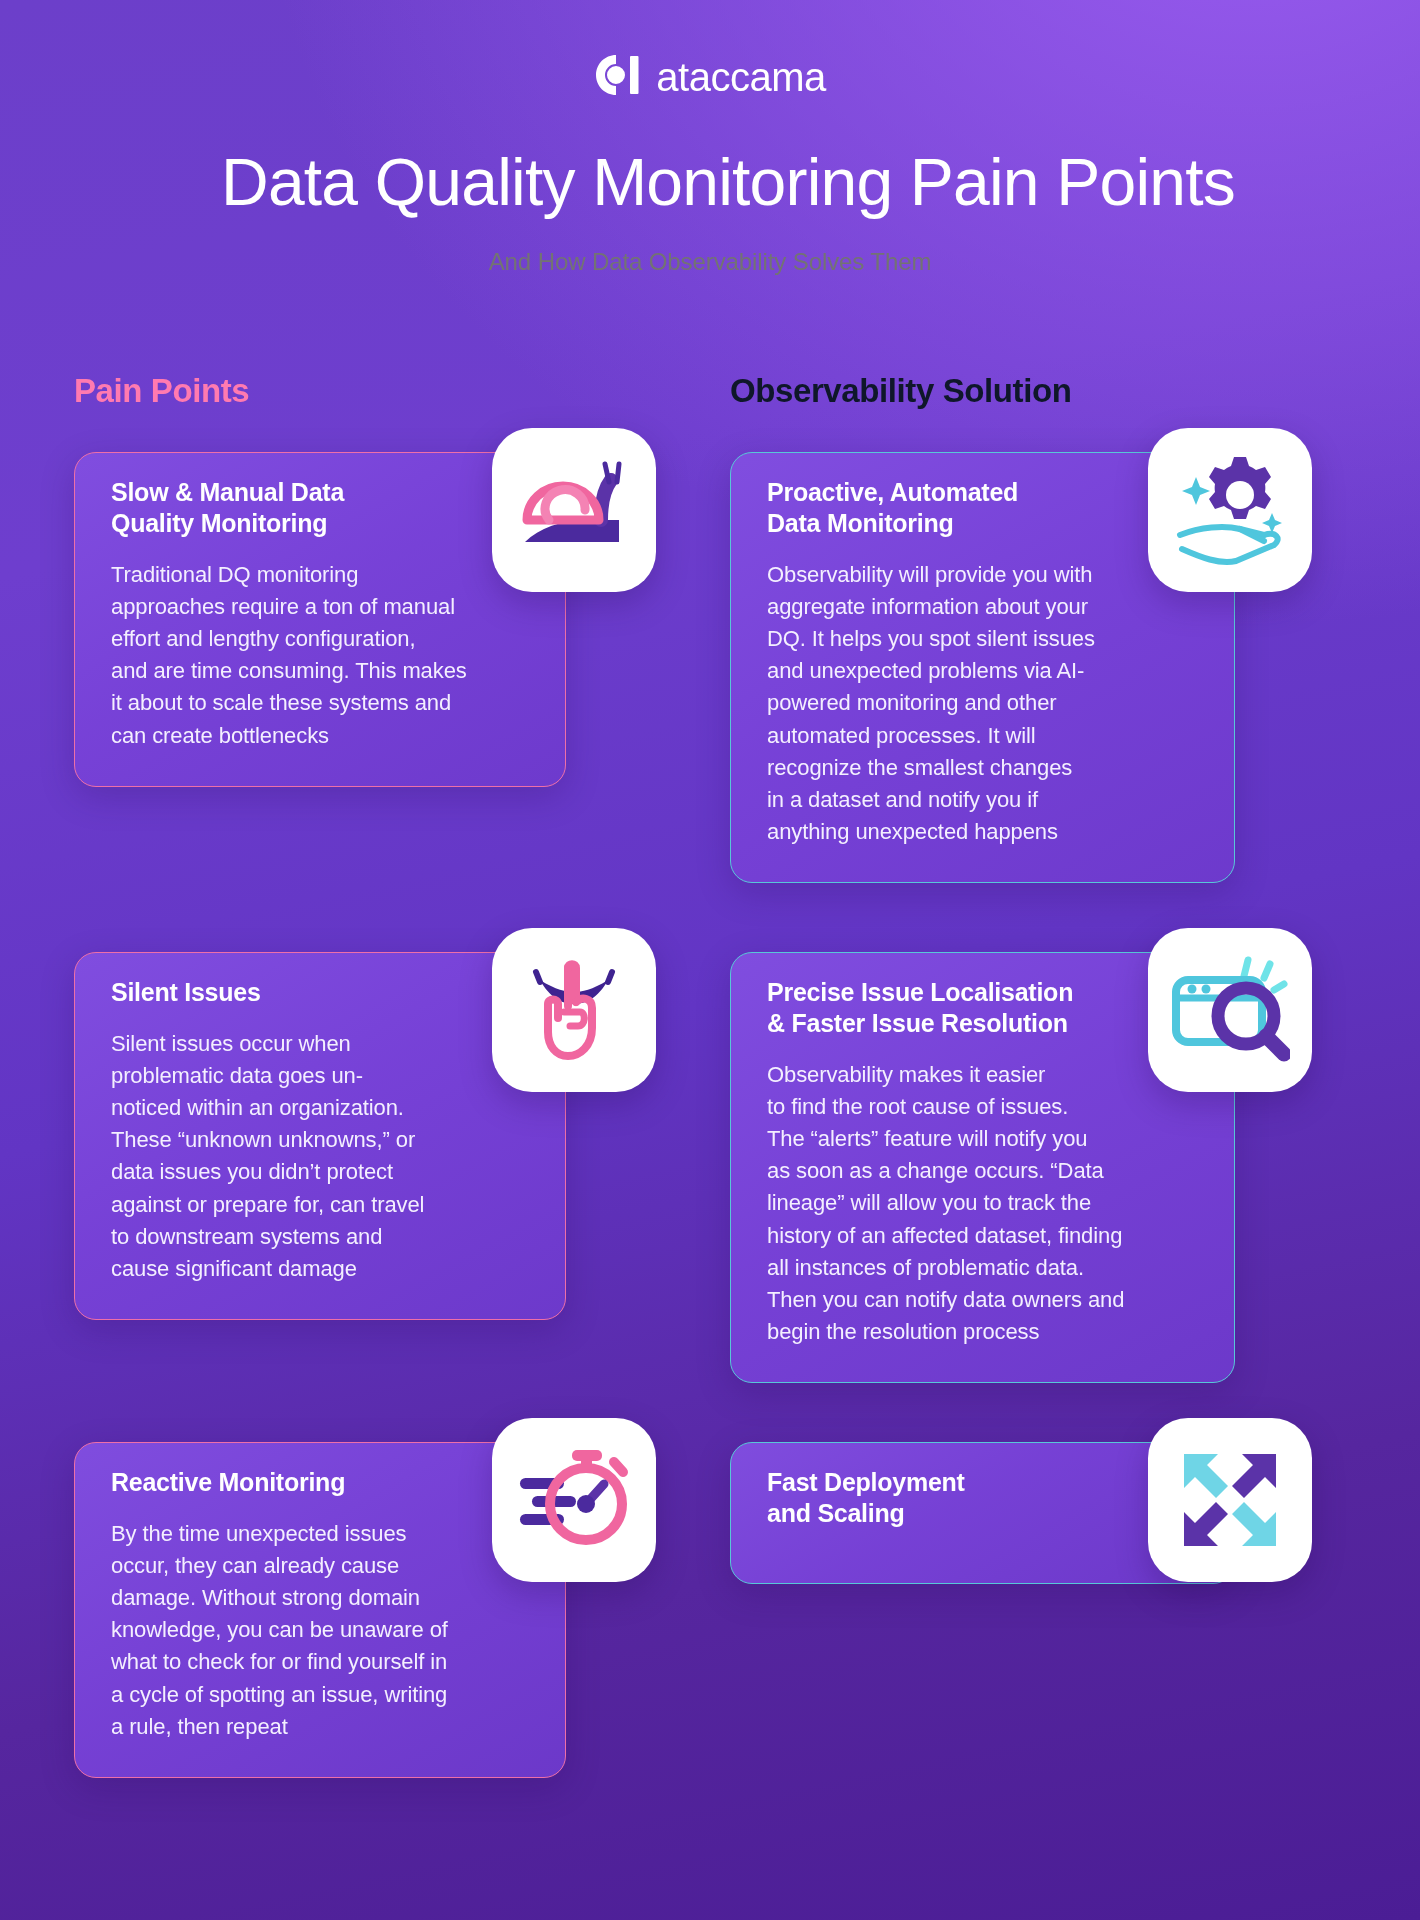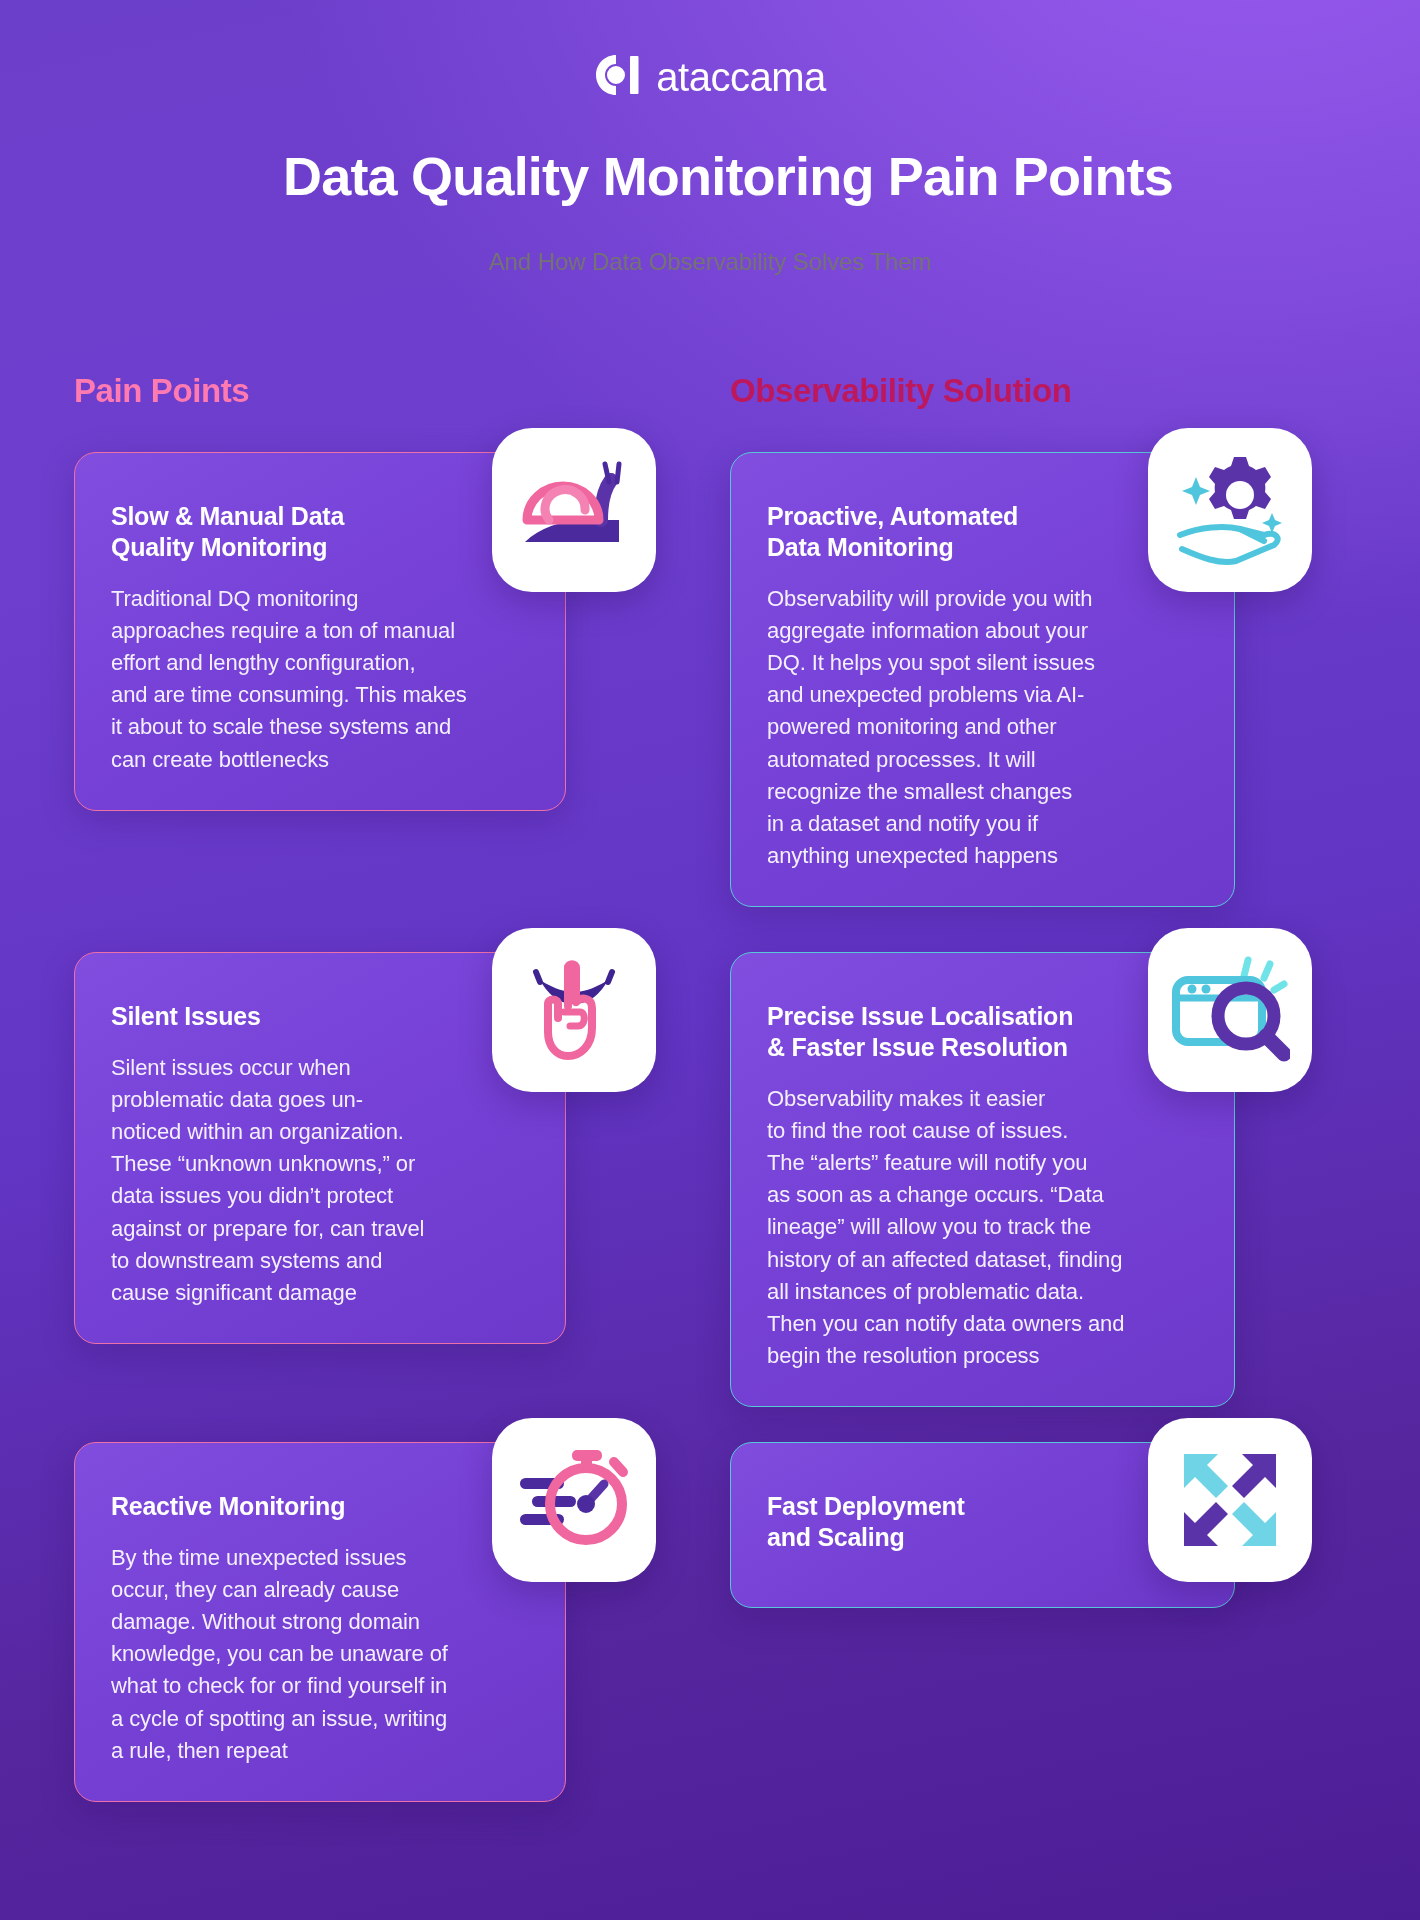--- a/index.html
+++ b/index.html
@@ -14,37 +14,37 @@
   }
   .page{ position:relative; width:1420px; height:1920px; }
 
   
   .logo-row{ position:absolute; top:55px; left:0; right:0; display:flex; justify-content:center; align-items:center; gap:16px; }
   .logo-mark{ display:block; }
   .logo-word{ font-size:40px; font-weight:400; color:#fff; letter-spacing:-0.5px; line-height:1; }
 
   .title{
     position:absolute; top:146px; left:0; right:0; text-align:center;
-    font-size:54px; font-weight:700; color:#fff; letter-spacing:-0.8px; line-height:1.12;margin-left:36px;
+    font-size:66px; font-weight:400; color:#fff; letter-spacing:-0.8px; line-height:1.12;margin-left:36px;
   }
   .subtitle{
     position:absolute; top:248px; left:0; right:0; text-align:center;
     font-size:24px; font-weight:400; color:#737373; letter-spacing:-0.1px;
   }
 
   
   .col-head{ position:absolute; font-size:33px; font-weight:700; letter-spacing:-0.4px; }
   .col-head.pain{ left:74px; top:372px; color:#ff7ab0; }
-  .col-head.solution{ left:730px; top:372px; color:#be185d; }
+  .col-head.solution{ left:730px; top:372px; color:#0f172a; }
 
   
   .card{
     position:absolute;
     border-radius:22px;
-    padding:48px 40px 34px 36px;
+    padding:24px 40px 34px 36px;
     background:linear-gradient(150deg, rgba(129,78,224,.96) 0%, rgba(120,66,216,.94) 45%, rgba(110,58,205,.92) 100%);
     box-shadow:0 10px 34px rgba(40,10,85,.22);
   }
   .card.pain{ border:1.6px solid #ef6fa8; width:492px; }
   .card.sol{ border:1.6px solid #58c7d8; width:505px; }
 
   .card h3{
     color:#ffffff; font-size:25px; font-weight:700; line-height:1.24;
     letter-spacing:-0.25px; margin-bottom:20px; white-space:pre-line;
   }

